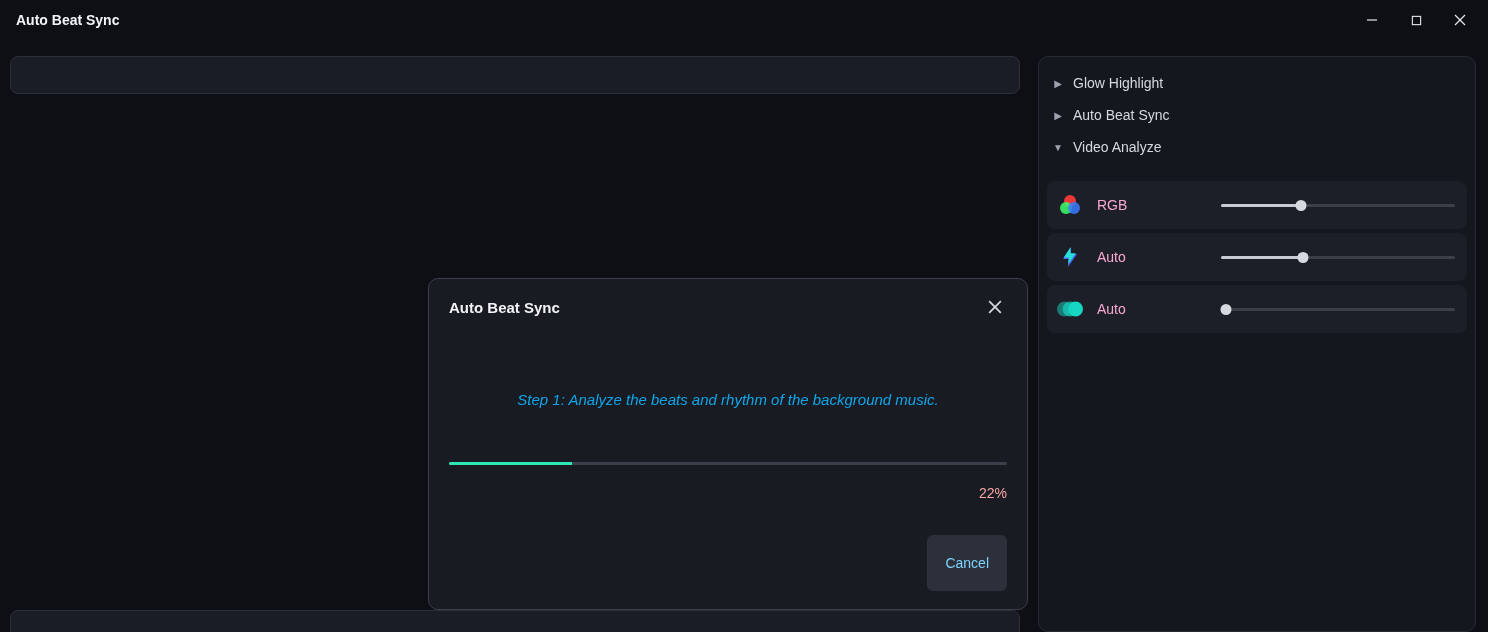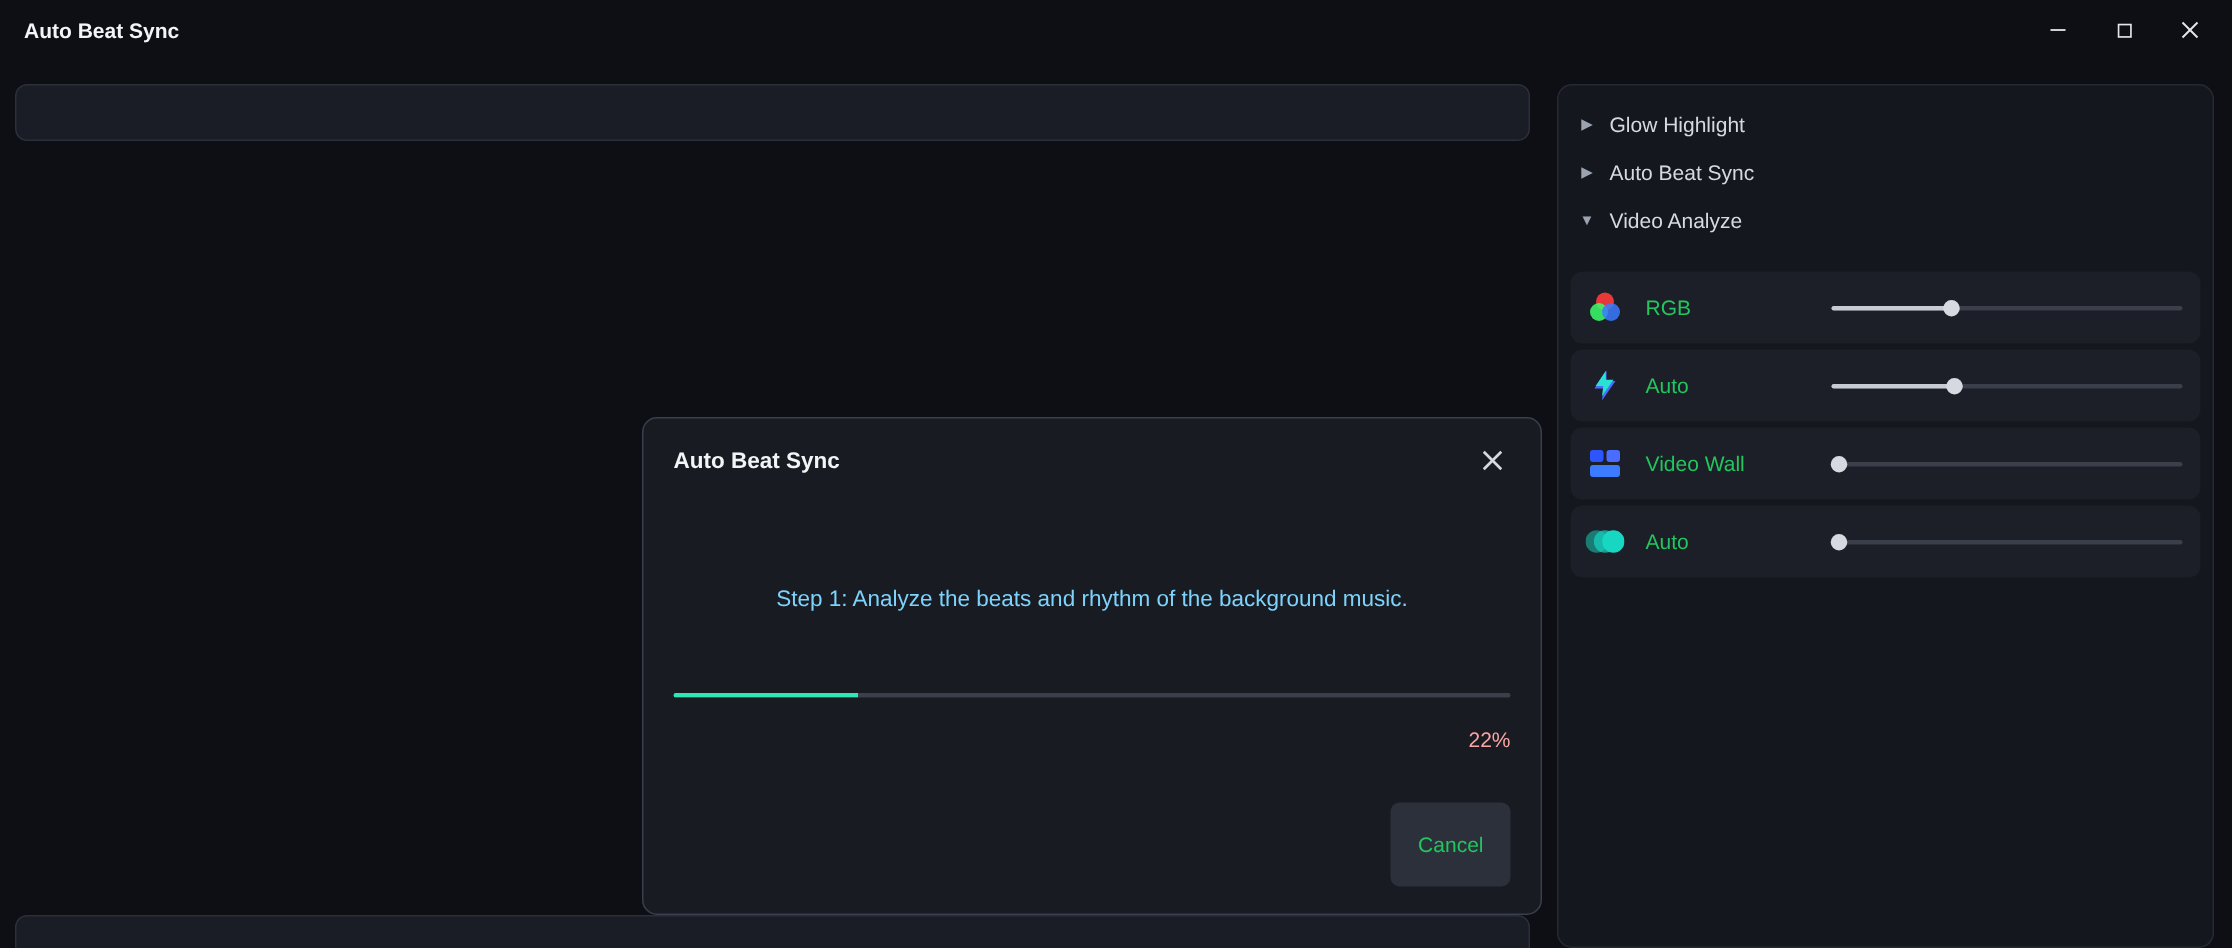--- a/index.html
+++ b/index.html
@@ -112,21 +112,21 @@
     .fx-icon {
       width: 26px;
       height: 26px;
       display: flex;
       align-items: center;
       justify-content: center;
     }
     .fx-label {
       flex: 0 0 110px;
       font-size: 14px;
-      color: #22c55e;
+      color: #f9a8d4;
     }
     .fx-slider {
       flex: 1;
       position: relative;
       height: 20px;
       display: flex;
       align-items: center;
     }
     .slider-track {
       position: absolute;
@@ -178,21 +178,22 @@
       display: flex;
       align-items: center;
       justify-content: center;
       cursor: pointer;
       color: #d6dae0;
     }
     .dialog-msg {
       margin-top: 72px;
       text-align: center;
       font-size: 15px;
-      color: #7dd3fc;
+      color: #0ea5e9;
+      font-style: italic;
     }
     .progress-bar {
       margin-top: 54px;
       height: 3px;
       background: #3b3f4a;
       border-radius: 2px;
       overflow: hidden;
     }
     .progress-fill {
       height: 100%;
@@ -204,21 +205,21 @@
       font-size: 14px;
       color: #fca5a5;
     }
     .dialog-actions {
       display: flex;
       justify-content: flex-end;
       margin-top: 34px;
     }
     .btn-cancel {
       background: #2c303a;
-      color: #22c55e;
+      color: #7dd3fc;
       border: none;
       border-radius: 6px;
       padding: 20px 18px;
       font-size: 14px;
       cursor: pointer;
     }
   </style>
 </head>
 <body>
 
@@ -290,35 +291,20 @@
           </svg>
         </span>
         <span class="fx-label">Auto</span>
         <div class="fx-slider">
           <div class="slider-track"></div>
           <div class="slider-fill" style="width:35%"></div>
           <div class="slider-thumb" style="left:35%"></div>
         </div>
       </div>
 
-      <div class="fx-row">
-        <span class="fx-icon">
-          <svg width="24" height="24" viewBox="0 0 24 24">
-            <rect x="2" y="3" width="9" height="8" rx="2" fill="#2d55ff"></rect>
-            <rect x="13" y="3" width="9" height="8" rx="2" fill="#4a6cff"></rect>
-            <rect x="2" y="13" width="20" height="8" rx="2" fill="#3b7bff"></rect>
-          </svg>
-        </span>
-        <span class="fx-label">Video Wall</span>
-        <div class="fx-slider">
-          <div class="slider-track"></div>
-          <div class="slider-fill" style="width:2%"></div>
-          <div class="slider-thumb" style="left:2%"></div>
-        </div>
-      </div>
 
       <div class="fx-row">
         <span class="fx-icon">
           <svg width="28" height="20" viewBox="0 0 28 20">
             <circle cx="8" cy="10" r="8" fill="#17d6c2" opacity="0.5"></circle>
             <circle cx="14" cy="10" r="8" fill="#17d6c2" opacity="0.7"></circle>
             <circle cx="20" cy="10" r="8" fill="#17d6c2"></circle>
           </svg>
         </span>
         <span class="fx-label">Auto</span>

